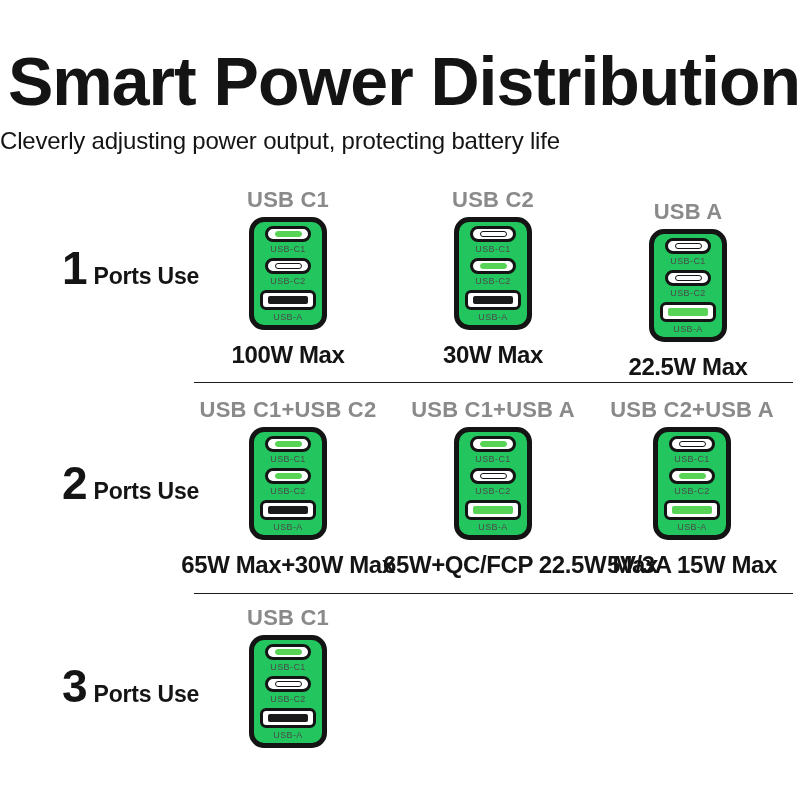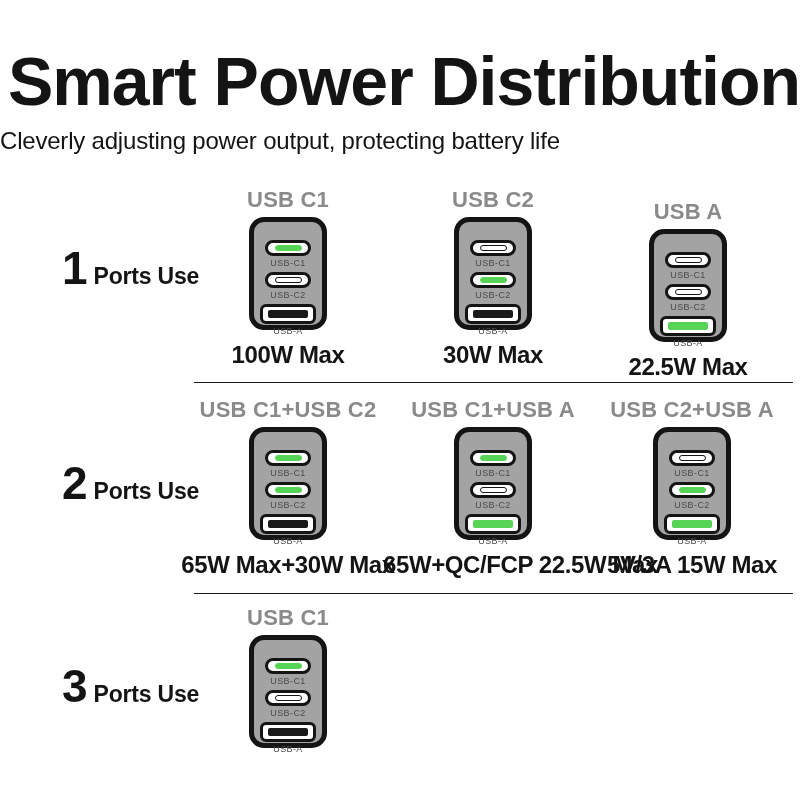--- a/index.html
+++ b/index.html
@@ -33,22 +33,22 @@
   .charger-col {
     position:absolute; width:220px; text-align:center;
   }
   .charger-header {
     font-size:22px; font-weight:700; letter-spacing:0.2px;
     color:var(--gray-header,#8a8a8a); height:20px; line-height:20px;
     margin-bottom:7px; white-space:nowrap;
   }
   .charger-body {
     width:78px; height:113px; margin:0 auto;
-    border:5px solid var(--ink); border-radius:15px; background:#a3a3a3;
-    padding-top:18px;
+    border:5px solid var(--ink); border-radius:15px; background:#22c55e;
+    padding-top:4px;
   }
   .port-outer-c {
     width:46px; height:16px; margin:0 auto;
     border:3px solid var(--ink); border-radius:9px; background:#fff;
     display:flex; align-items:center; justify-content:center;
   }
   .pin-c {
     width:27px; height:6px; border-radius:3px;
     border:1.5px solid var(--ink); background:#fff;
   }

